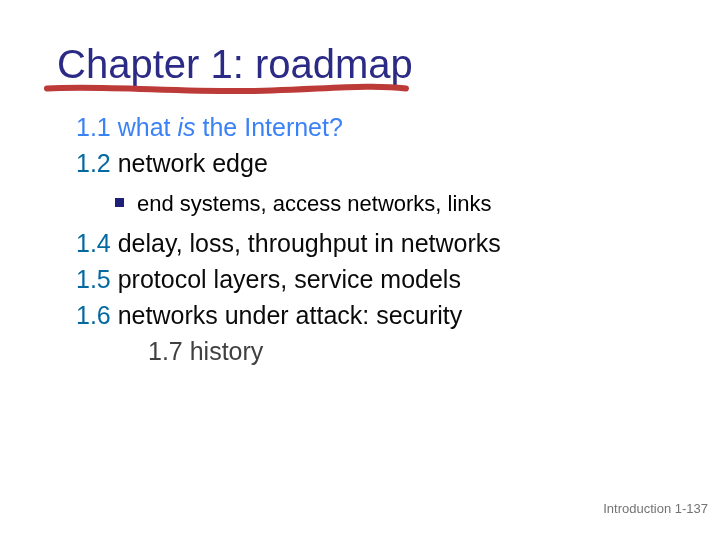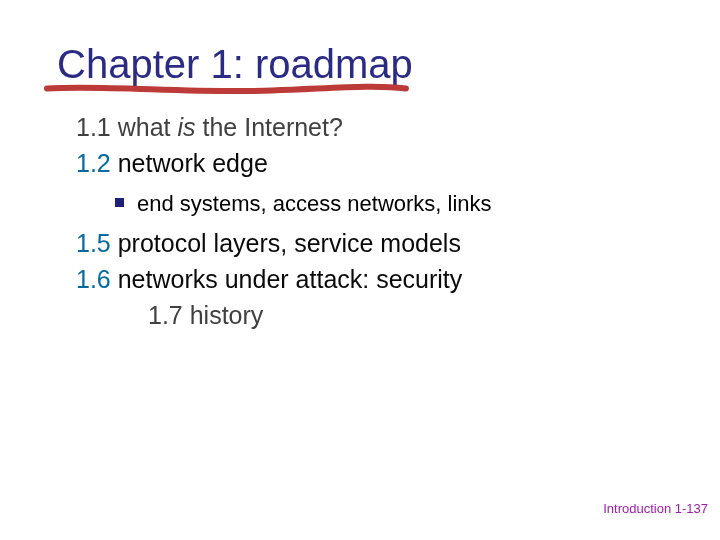--- a/index.html
+++ b/index.html
@@ -42,21 +42,21 @@
     font-size: 25px;
     line-height: 36px;
     color: #0A0A0A;
     white-space: nowrap;
   }
   .item .num {
     color: #0369a1;
   }
   .item.navy-full,
   .item.navy-full .num {
-    color: #404040;
+    color: #3b82f6;
   }
   .item.red-full,
   .item.red-full .num {
     color: #404040;
     margin-left: 36px;
   }
   .sub-item {
     position: relative;
     font-size: 22px;
     line-height: 30px;
@@ -76,21 +76,21 @@
     height: 9px;
     background: #1F1F78;
   }
   .italic { font-style: italic; }
   .footer {
     position: absolute;
     right: 12px;
     top: 501px;
     font-size: 13px;
     line-height: 16px;
-    color: #a21caf;
+    color: #737373;
     white-space: nowrap;
   }
 </style>
 </head>
 <body>
 
 <div class="slide">
 
   <div class="title">Chapter 1: roadmap</div>
 
@@ -108,20 +108,23 @@
       <span class="num">1.2</span><span> </span><span>network edge</span>
     </div>
 
     <div class="sub-item">
       <span class="sq-bullet"></span>
       <span>end systems, access networks, links</span>
     </div>
 
 
 
+    <div class="item">
+      <span class="num">1.4</span><span> </span><span>delay, loss, throughput in networks</span>
+    </div>
 
     <div class="item">
       <span class="num">1.5</span><span> </span><span>protocol layers, service models</span>
     </div>
 
     <div class="item">
       <span class="num">1.6</span><span> </span><span>networks under attack: security</span>
     </div>
 
     <div class="item red-full">

